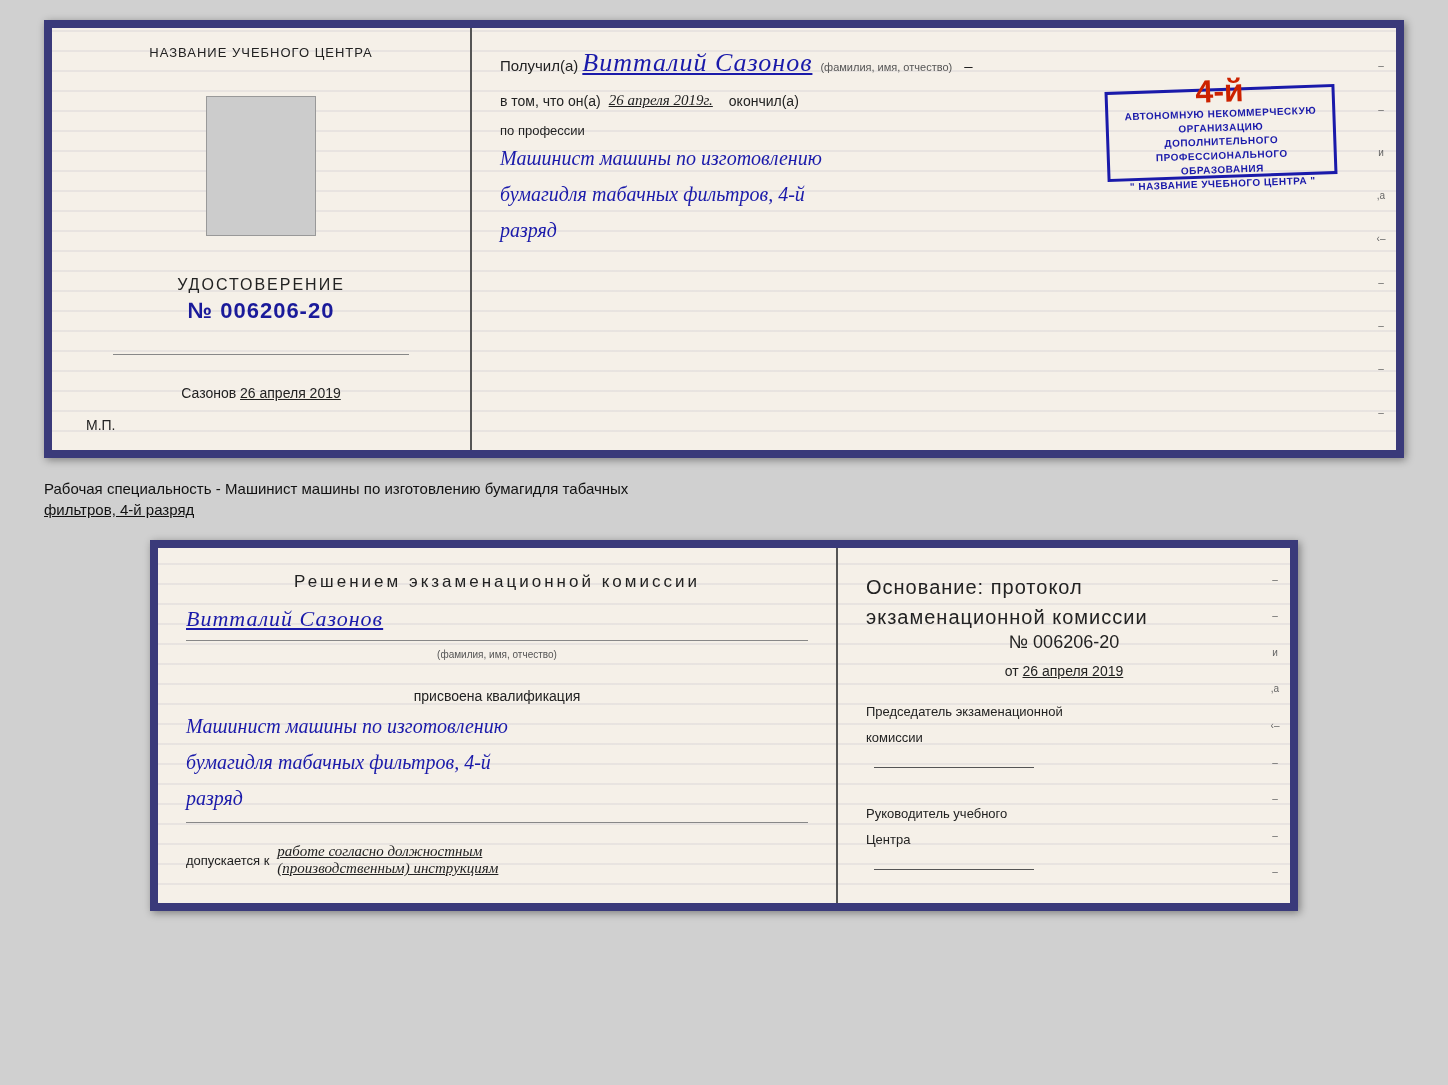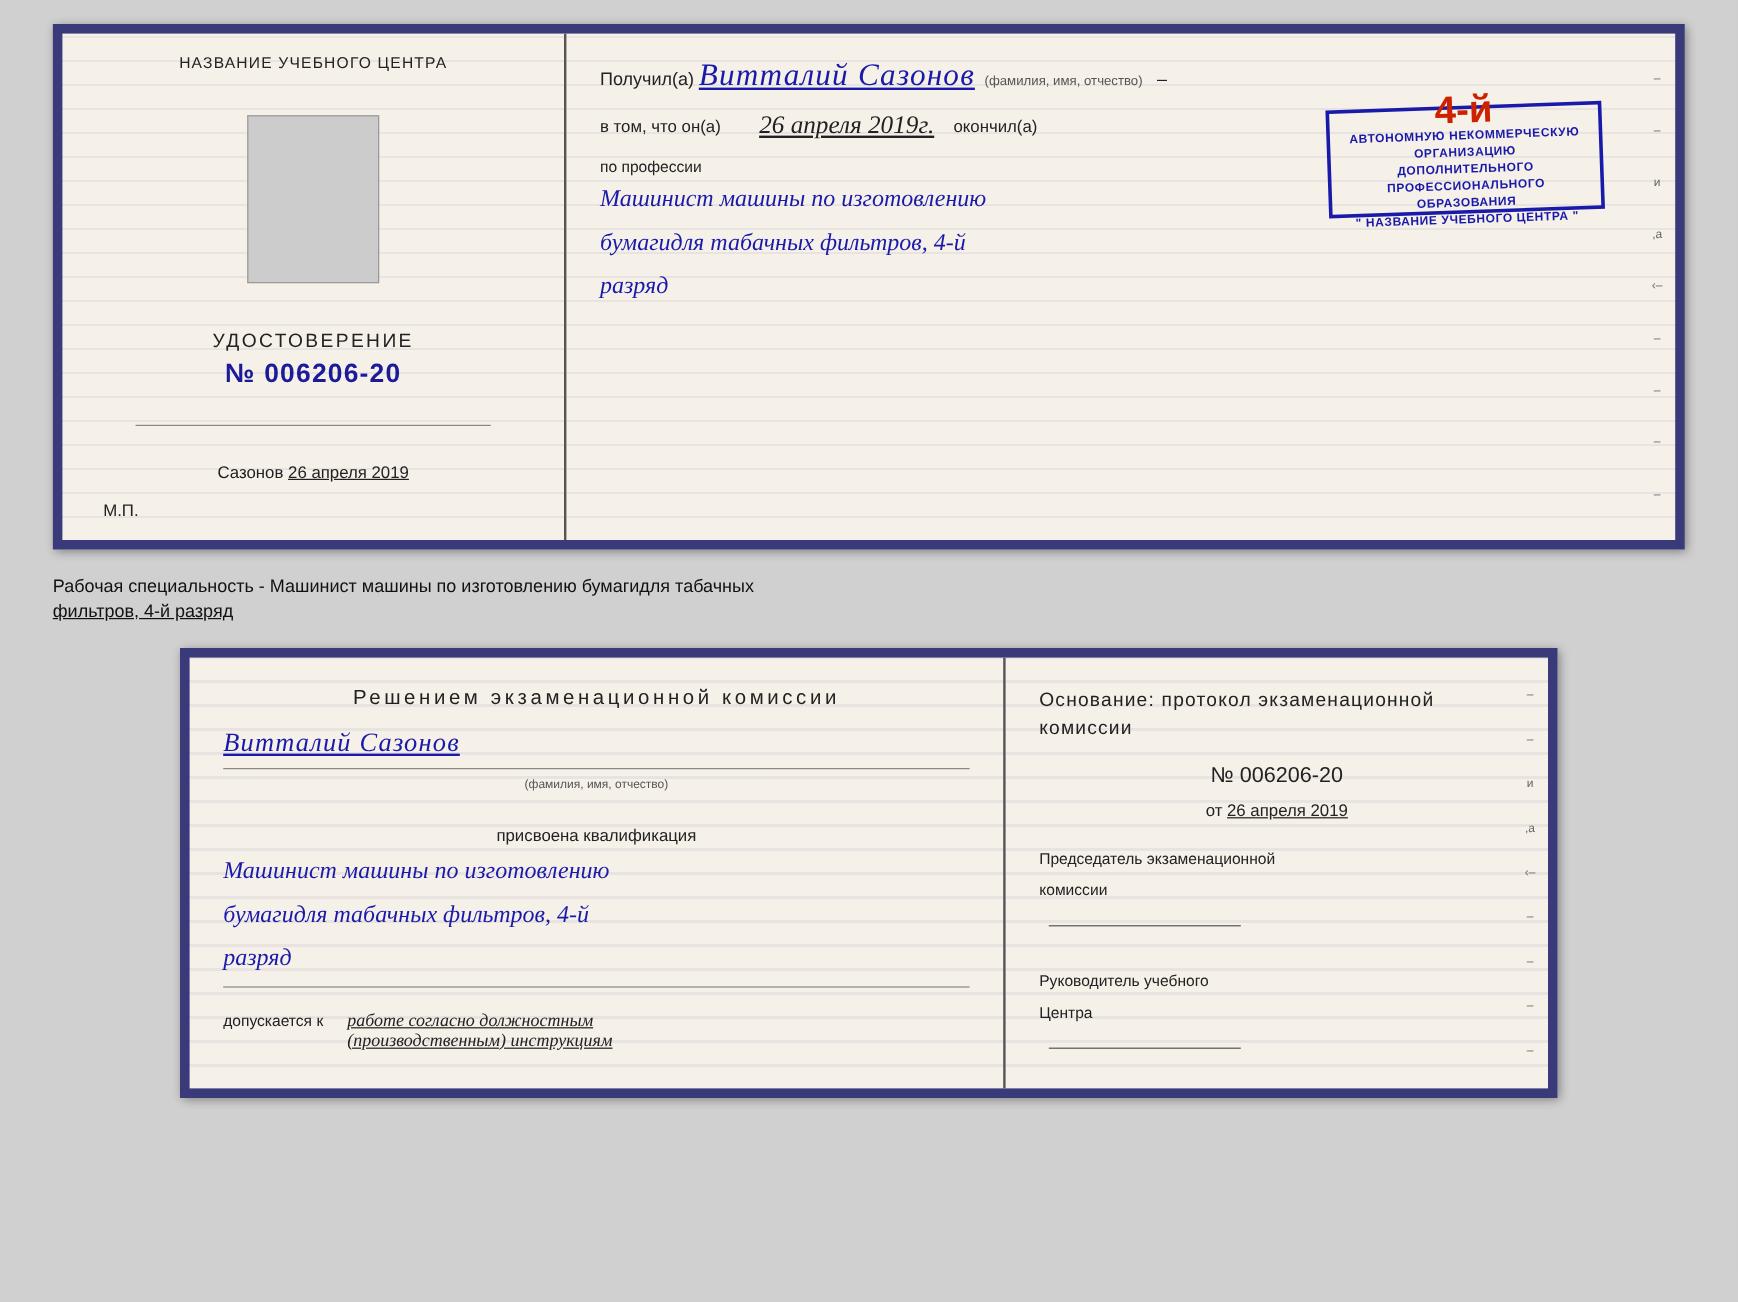--- a/index.html
+++ b/index.html
@@ -143,24 +143,23 @@
       margin-top: 14px;
       margin-bottom: 6px;
       display: flex;
       align-items: center;
       gap: 8px;
     }
 
     .handwritten-date {
       font-family: Georgia, serif;
       font-style: italic;
-      font-size: 21px;
+      font-size: 15px;
       color: #222;
       text-decoration: underline;
-      margin-left: 24px;
     }
 
     .stamp-area {
       position: absolute;
       top: 60px;
       right: 60px;
       width: 230px;
       height: 90px;
       border: 3px solid #1a1aaa;
       display: flex;
@@ -286,38 +285,37 @@
       text-align: center;
       margin-top: 28px;
       margin-bottom: 6px;
     }
 
     .dopuskaetsya-line {
       font-size: 13px;
       color: #222;
       margin-top: 20px;
       display: flex;
-      align-items: flex-start;
-      gap: 20px;
+      align-items: center;
+      gap: 8px;
       flex-wrap: wrap;
     }
 
     .handwritten-italic {
       font-family: Georgia, serif;
       font-style: italic;
       font-size: 15px;
       color: #222;
       text-decoration: underline;
     }
 
     .osnovaniye-title {
-      font-size: 16px;
+      font-size: 20px;
       color: #222;
       letter-spacing: 1px;
-      margin-bottom: 16px;
       line-height: 1.5;
     }
 
     .nomer-line {
       font-size: 18px;
       color: #222;
       text-align: center;
       margin-bottom: 10px;
     }
 

